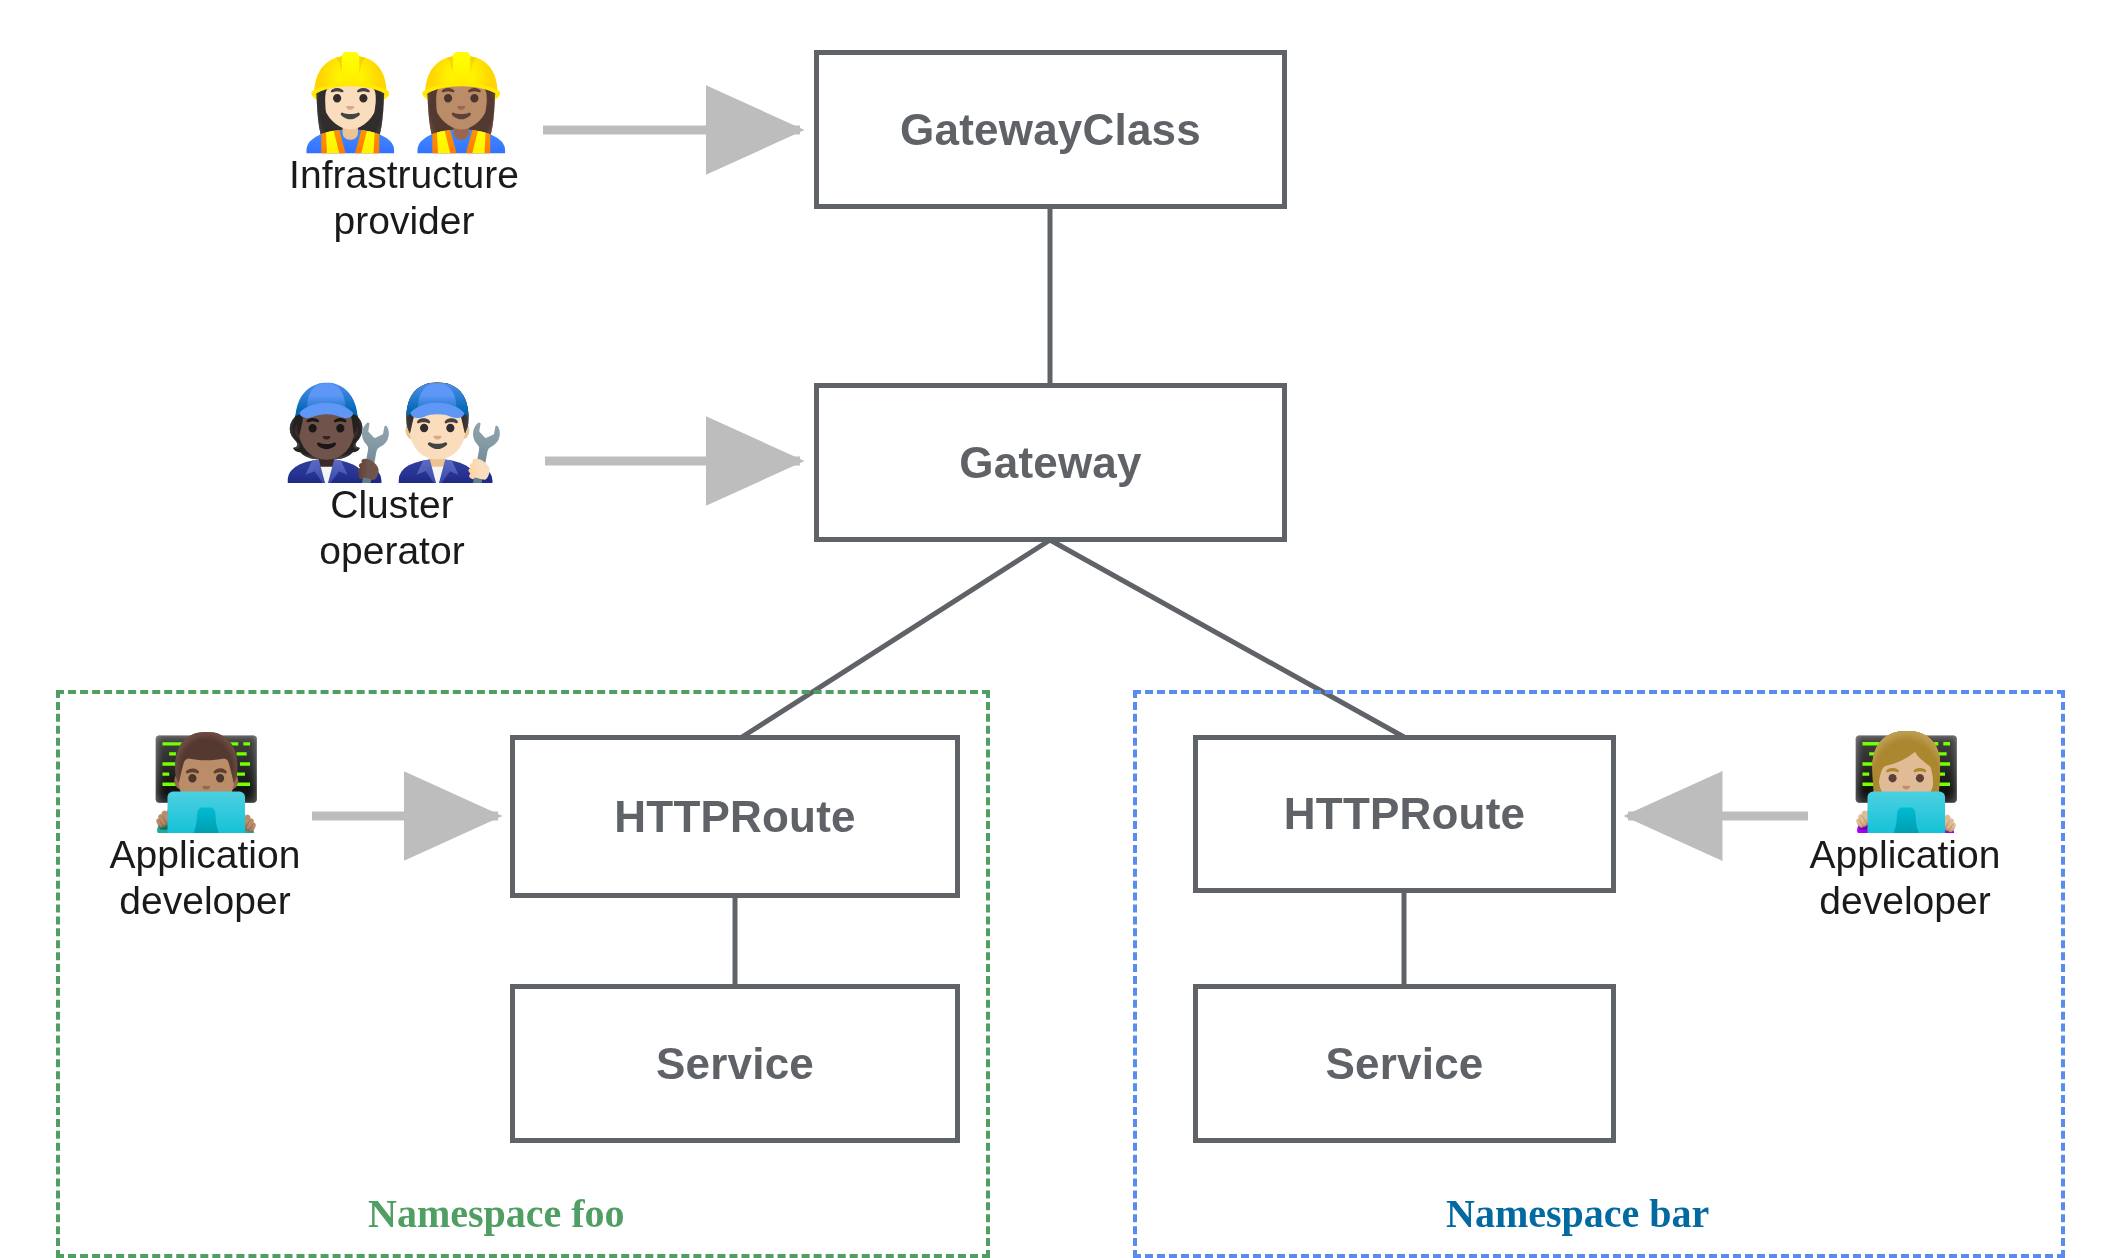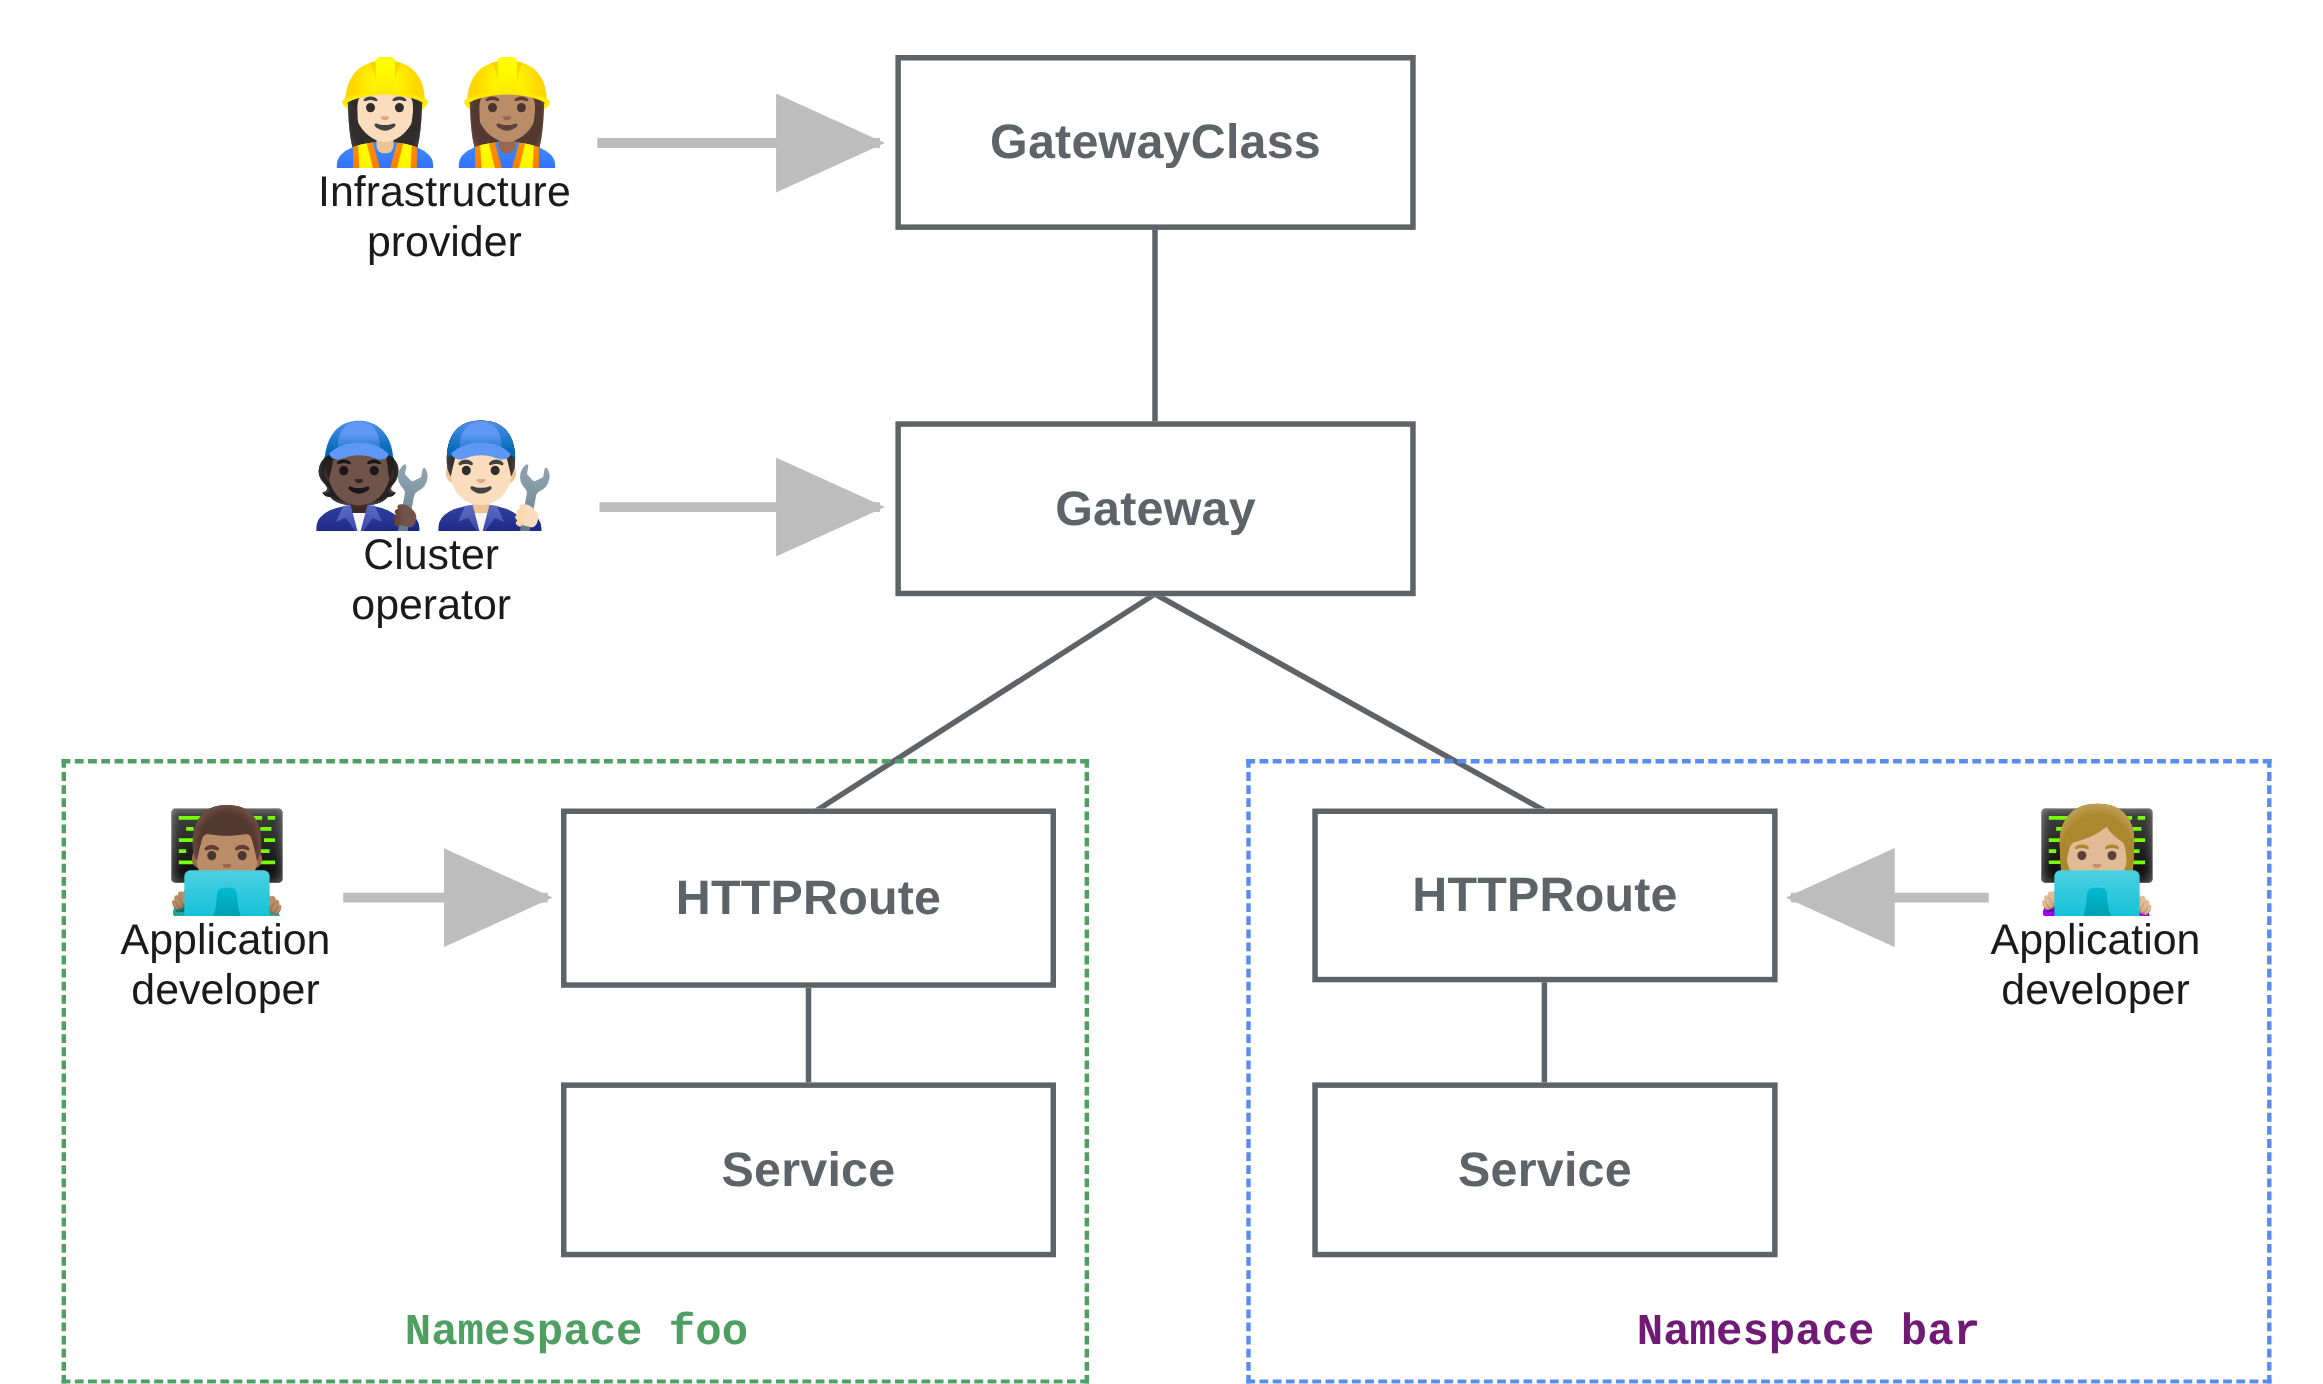--- a/index.html
+++ b/index.html
@@ -47,28 +47,28 @@
     background: transparent;
   }
   .ns-foo {
     border: 4px dashed #4f9e62;
   }
   .ns-bar {
     border: 4px dashed #5a8cf0;
   }
   .ns-label {
     position: absolute;
-    font-family: Liberation Mono, monospace;
+    font-family: Liberation Serif, serif;
     font-weight: bold;
     font-size: 40px;
     white-space: nowrap;
     text-align: center;
   }
   .ns-label-foo { color: #4f9e62; }
-  .ns-label-bar { color: #701a75; margin-left: 42px; }
+  .ns-label-bar { color: #0369a1; }
 
   .persona {
     position: absolute;
     display: flex;
     flex-direction: column;
     align-items: center;
     text-align: center;
   }
   .persona-emoji {
     font-family: "DejaVu Sans", sans-serif;

